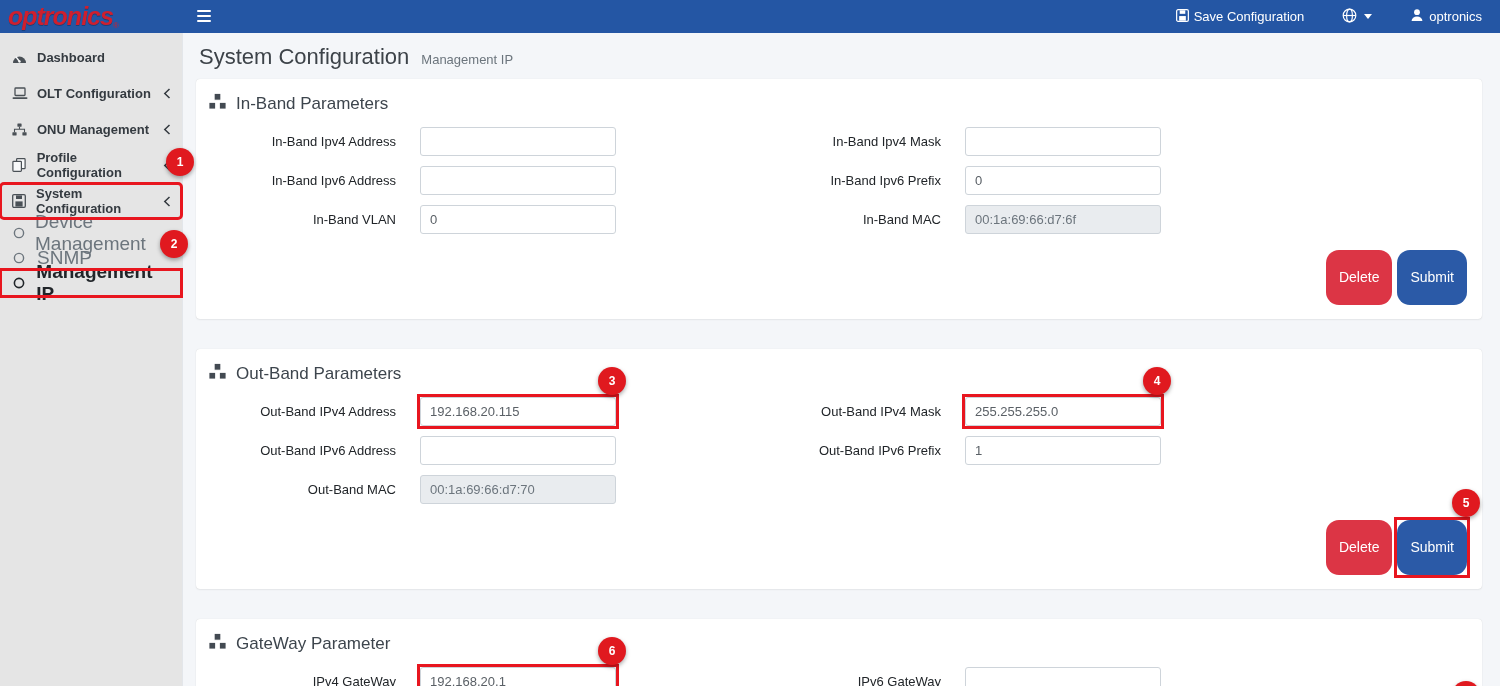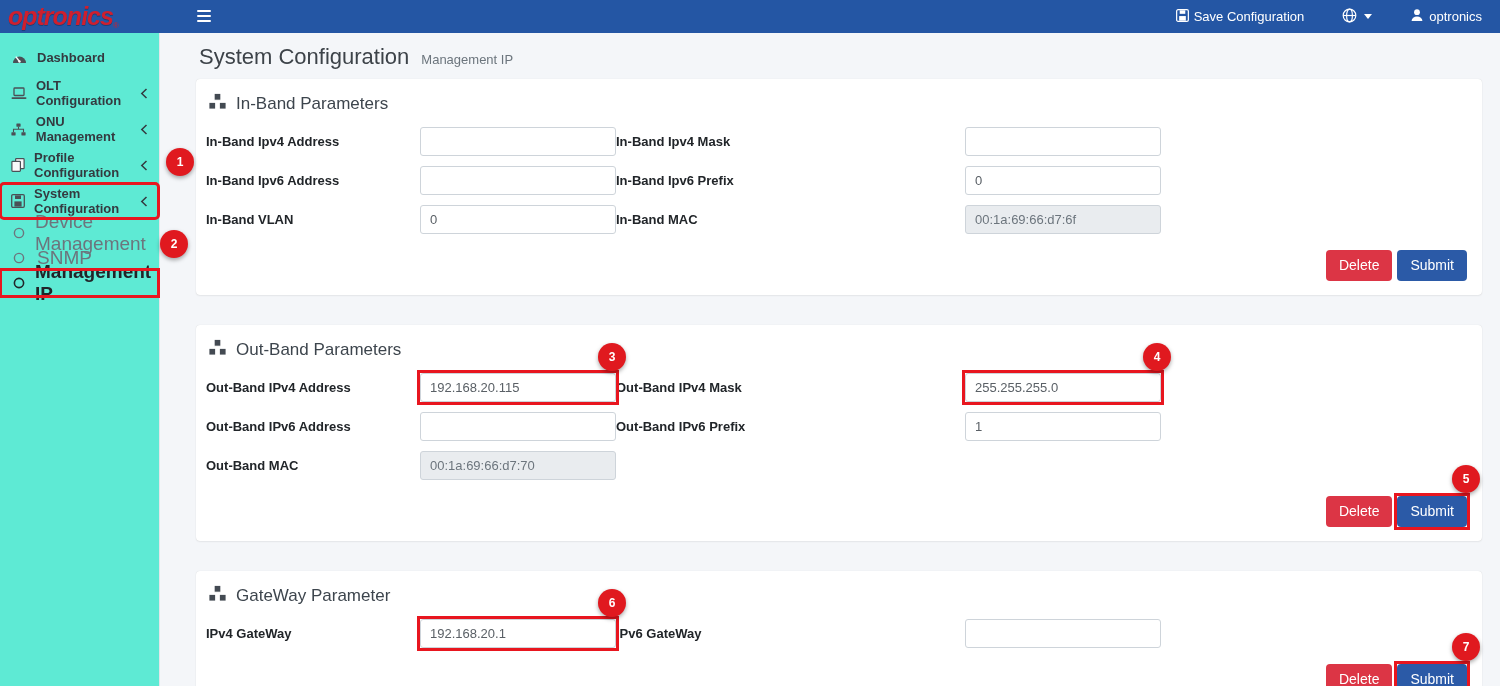--- a/index.html
+++ b/index.html
@@ -9,48 +9,48 @@
   .navbar { position:fixed; top:0; left:0; right:0; height:33px; background:#2456a4; display:flex; align-items:center; z-index:50; }
   .brand { width:183px; height:33px; display:flex; align-items:center; padding-left:8px; flex-shrink:0; }
   .logo-text { color:#cf1f2e; font-size:25px; font-weight:bold; font-style:italic; letter-spacing:-1px; line-height:1; text-shadow:0 1px 0 rgba(0,0,0,.25); }
   .logo-reg { color:#cf1f2e; font-size:8px; align-self:flex-end; margin-bottom:3px; }
   .hamburger { margin-left:10px; display:flex; align-items:center; cursor:pointer; padding:4px; }
   .nav-right { margin-left:auto; display:flex; align-items:center; gap:38px; padding-right:18px; color:#fff; }
   .nav-link { display:flex; align-items:center; gap:5px; font-size:13px; color:#fff; cursor:pointer; }
   .caret { width:0; height:0; border-left:4px solid transparent; border-right:4px solid transparent; border-top:5px solid #fff; margin-left:2px; }
 
   
-  .sidebar { position:fixed; top:33px; left:0; bottom:0; width:160px; background:#5eead4; border-right:1px solid #e3e6ea; padding-top:8px; overflow:visible; z-index:40; }
+  .sidebar { position:fixed; top:33px; left:0; bottom:0; width:183px; background:#e5e5e5; border-right:1px solid #e3e6ea; padding-top:8px; overflow:visible; z-index:40; }
   .side-item { display:flex; align-items:center; height:32px; margin:0 2px 4px; padding:0 9px; color:#343a40; font-size:13px; font-weight:700; cursor:pointer; border-radius:2px; }
   .side-item .s-icon { width:17px; margin-right:9px; display:flex; justify-content:center; color:#4a5056; }
   .side-item .chev { margin-left:auto; display:flex; }
   .sub-item { display:flex; align-items:center; height:24px; margin:0 2px 1px; padding:0 11px; font-size:19px; color:#6c757d; cursor:pointer; }
   .sub-item .s-icon { width:14px; margin-right:10px; display:flex; color:#6c757d; }
   .sub-item.active { color:#212529; font-weight:700; }
   .sub-item.active .s-icon { color:#212529; }
   .hl { outline:3px solid #e8161f; outline-offset:0px; }
 
   
   .content { margin-left:183px; padding-top:33px; }
   .content-header { display:flex; align-items:baseline; gap:12px; padding:11px 16px 9px; }
   .page-title { font-size:22px; font-weight:500; color:#3d4349; }
   .page-subtitle { font-size:13px; color:#6c757d; }
 
   .card { background:#fff; border-radius:4px; margin:0 18px 30px 13px; padding:8px 10px 14px; box-shadow:0 0 1px rgba(0,0,0,.15), 0 1px 2px rgba(0,0,0,.06); }
   .card-header { display:flex; align-items:center; gap:9px; padding:6px 2px 12px; font-size:17px; color:#3d454d; }
 
   .frow { display:flex; align-items:center; margin-bottom:10px; }
-  .flabel { width:190px; margin-right:24px; font-weight:700; font-size:13px; color:#212529; flex-shrink:0; }
+  .flabel { width:190px; text-align:right; margin-right:24px; font-weight:400; font-size:13px; color:#212529; flex-shrink:0; }
   .flabel.right { width:325px; }
   .fwrap { position:relative; width:196px; flex-shrink:0; }
   .finput { width:100%; height:29px; border:1px solid #ced4da; border-radius:3px; padding:4px 9px; font-size:13px; color:#5a6066; background:#fff; font-family:inherit; }
   .finput:disabled { background:#e9ecef; color:#6c757d; }
 
   .btnrow { display:flex; justify-content:flex-end; gap:5px; margin:16px 5px 0 0; }
-  .btn { padding:6px 13px; font-size:14px; border:none; border-radius:4px; color:#fff; cursor:pointer; font-family:inherit; line-height:1.35; }
+  .btn { padding:18px 13px; font-size:14px; border:none; border-radius:13px; color:#fff; cursor:pointer; font-family:inherit; line-height:1.35; }
   .btn-danger { background:#dc3545; }
   .btn-primary { background:#2b5aa7; }
   .btnwrap { position:relative; display:inline-block; }
 
   
   .badge { position:absolute; width:28px; height:28px; border-radius:50%; background:#e0191f; color:#fff; font-size:12px; font-weight:700; display:flex; align-items:center; justify-content:center; box-shadow:0 2px 4px rgba(0,0,0,.35); z-index:60; }
   .badge.inp-pos { top:-30px; right:-10px; }
   .badge.btn-pos { top:-31px; right:-13px; }
   .badge.side1 { top:115px; left:166px; }
   .badge.side2 { top:197px; left:160px; }

